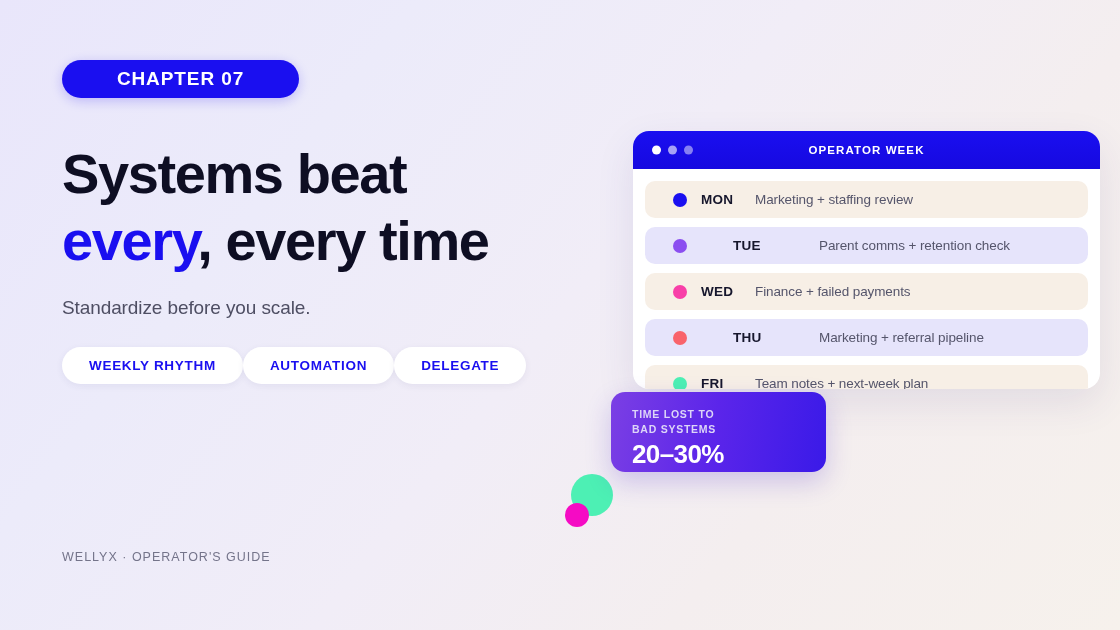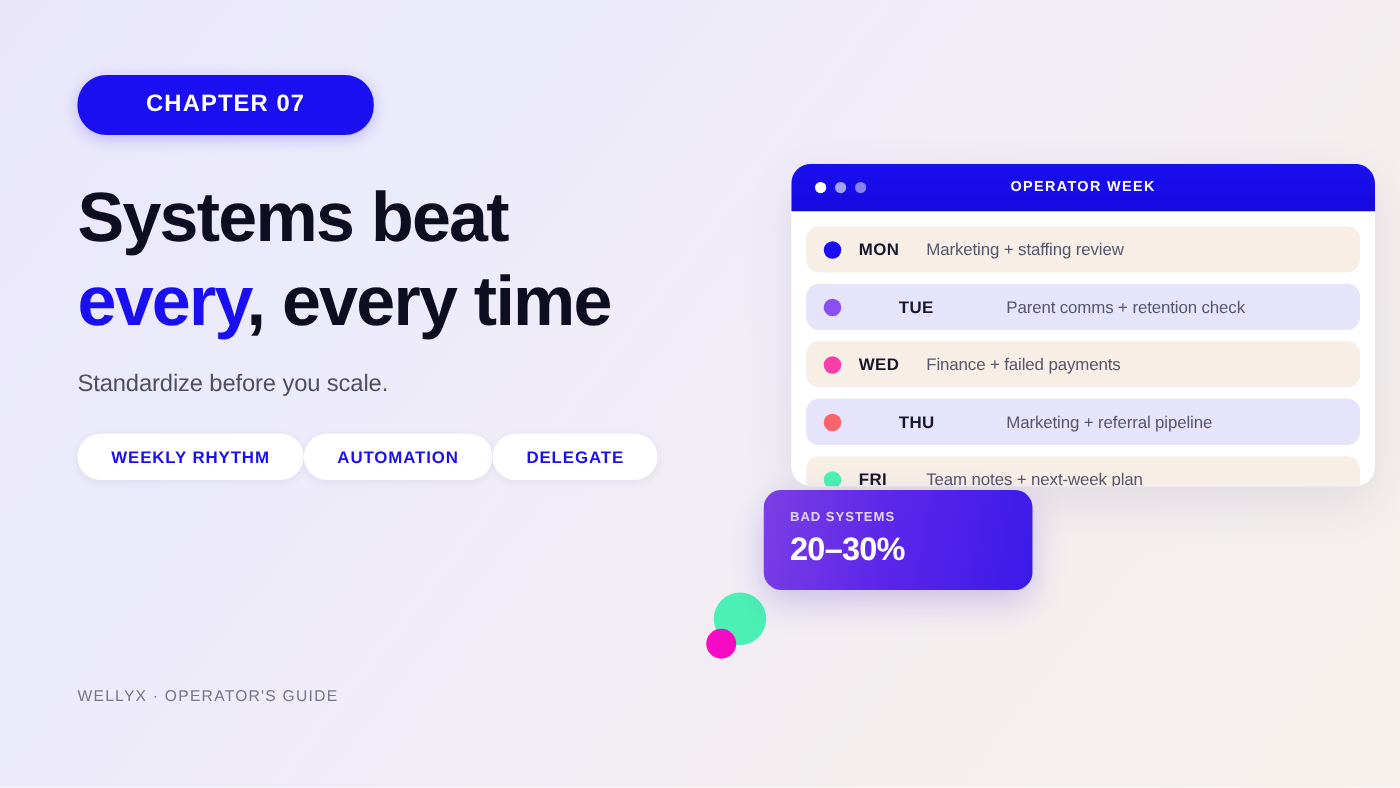--- a/index.html
+++ b/index.html
@@ -10,21 +10,21 @@
     position: relative;
     overflow: hidden;
     -webkit-font-smoothing: antialiased;
   }
 
   
   .left-col { position:absolute; left:62px; top:0; width:560px; height:630px; }
 
   .chapter-badge {
     position:absolute; left:0; top:60px;
-    width:237px; height:48px;
+    width:237px; height:38px;
     border-radius:23px;
     background:#1a0ff0;
     display:flex; align-items:center; justify-content:center;
     box-shadow:0 3px 12px rgba(26,15,240,0.22);
   }
   .chapter-badge span {
     color:#ffffff; font-size:19px; font-weight:bold;
     letter-spacing:0.9px;
   }
 
@@ -87,21 +87,21 @@
   .dot.d3 { opacity:0.48; }
   .card-title {
     width:100%; text-align:center;
     color:#ffffff; font-size:11.5px; font-weight:bold; letter-spacing:1.1px;
   }
 
   .rows-wrap { padding:12px 12px 0 12px; }
   .day-row {
     height:37px; border-radius:10px;
     display:flex; align-items:center;
-    padding:0 14px;
+    padding:0 28px;
     margin-bottom:9px;
   }
   .day-row.tone-cream  { background:#f7efe6; }
   .day-row.tone-violet { background:#e6e4fb;gap:32px; }
   .day-dot { width:14px; height:14px; border-radius:50%; flex:0 0 auto; }
   .day-label {
     width:54px; margin-left:14px;
     color:#16162c; font-size:13.5px; font-weight:bold; letter-spacing:0.3px;
   }
   .day-desc { color:#55556b; font-size:13.5px; letter-spacing:-0.1px; }
@@ -191,15 +191,16 @@
     </div>
     <div class="day-row tone-cream">
       <span class="day-dot" style="background:#4df0b4"></span>
       <span class="day-label">FRI</span>
       <span class="day-desc">Team notes + next-week plan</span>
     </div>
   </div>
 </div>
 
 <div class="stat-badge">
+  <div class="stat-label">TIME LOST TO</div>
   <div class="stat-label">BAD SYSTEMS</div>
   <div class="stat-value">20–30%</div>
 </div>
 
 </body></html>

